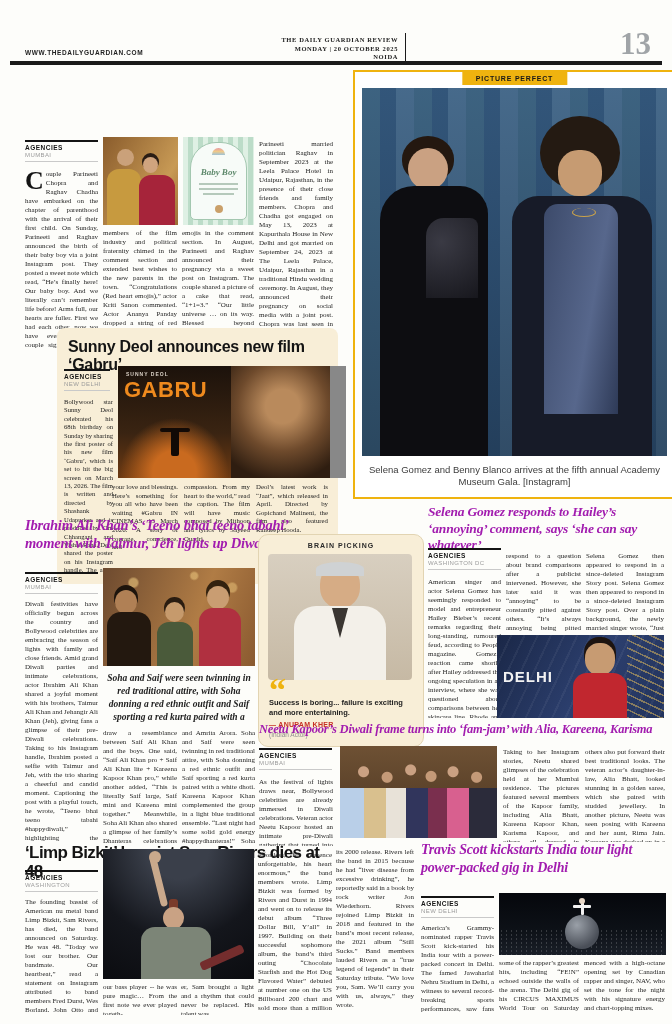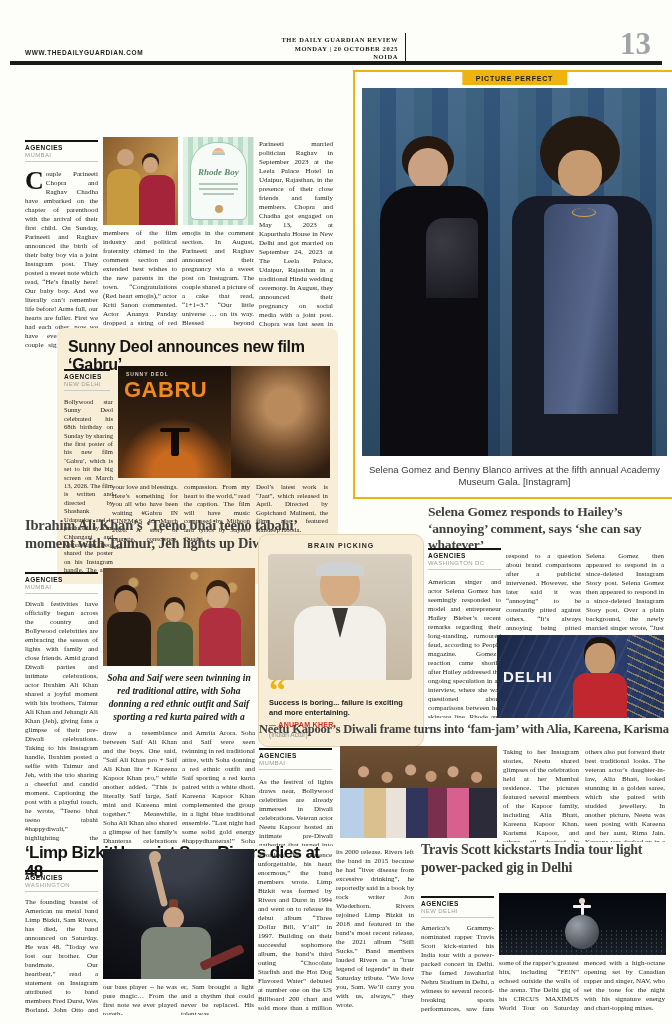--- a/index.html
+++ b/index.html
@@ -2,21 +2,21 @@
 <html lang="en"><head>
 <meta charset="utf-8">
 <style>
   html,body{margin:0;padding:0;background:#e8e8e8;}
   #page{position:relative;width:672px;height:1024px;background:#fdfdfa;margin:0 auto;overflow:hidden;
         font-family:"Liberation Serif",serif;}
   .abs{position:absolute;}
   .body-text{font:7px/9px "Liberation Serif",serif;text-align:justify;color:#1d1d1d;
              hyphens:auto;overflow:hidden;word-spacing:-0.2px;}
   .hl-sans{font-family:"Liberation Sans",sans-serif;font-weight:800;color:#141414;letter-spacing:-0.6px;}
-  .hl-serif{font-family:"Liberation Serif",serif;font-weight:700;color:#404040;letter-spacing:-0.2px;}
+  .hl-serif{font-family:"Liberation Serif",serif;font-weight:700;color:#a21caf;letter-spacing:-0.2px;font-style:italic;}
   .byline{border-top:2.5px solid #141414;padding-top:2px;border-bottom:1px solid #c9c9c9;padding-bottom:2px;}
   .agency{font:bold 6.5px/8px "Liberation Sans",sans-serif;letter-spacing:.5px;color:#161616;}
   .city{font:6px/7px "Liberation Sans",sans-serif;letter-spacing:.4px;color:#9b9b9b;}
   .dropcap{float:left;font:bold 26px/21px "Liberation Serif",serif;color:#141414;margin:0 2px 0 0;}
   .photo{overflow:hidden;background:#888;}
   .mast-small{font:bold 6.5px/8.5px "Liberation Serif",serif;letter-spacing:.6px;color:#222;text-align:right;}
   .cream{background:#f8eed7;margin-top:26px;}
   .yellow-border{border:2.5px solid #efb30f;}
   .tab-label{background:#efb30f;color:#181818;font:bold 7px/9px "Liberation Sans",sans-serif;
              letter-spacing:.8px;padding:2px 14px;}
@@ -56,21 +56,21 @@
   <div class="abs photo" style="left:103px;top:137px;width:75px;height:88px;background:linear-gradient(120deg,#8a5c2c,#c89a55 70%,#9a6c34);">
     <div class="decor" style="left:14px;top:12px;width:17px;height:17px;border-radius:50%;background:#caa17a;"></div>
     <div class="decor" style="left:40px;top:20px;width:15px;height:16px;border-radius:50%;background:#d0a47e;box-shadow:0 -3px 0 1px #2a1d14;"></div>
     <div class="decor" style="left:4px;top:32px;width:34px;height:56px;border-radius:12px 12px 0 0;background:#c79a3f;"></div>
     <div class="decor" style="left:36px;top:38px;width:36px;height:50px;border-radius:12px 12px 0 0;background:#a6243a;"></div>
   </div>
 
   <div class="abs photo" style="left:183px;top:137px;width:71px;height:88px;background:repeating-linear-gradient(90deg,#dff0e4 0 5px,#bcdcc8 5px 10px);">
     <div class="decor" style="left:7px;top:5px;right:7px;bottom:5px;background:#f7fbf8;border:1px solid #a3c7b0;border-radius:26px 26px 5px 5px;"></div>
     <div class="decor" style="left:29px;top:11px;width:13px;height:7px;border-radius:13px 13px 0 0;background:linear-gradient(#e89aa0,#eec98a,#9ec3d8);"></div>
-    <div class="decor" style="left:14px;top:30px;right:14px;text-align:center;font:italic bold 9px/10px 'Liberation Serif',serif;color:#5f8a6d;">Rhode Boy</div>
+    <div class="decor" style="left:14px;top:30px;right:14px;text-align:center;font:italic bold 9px/10px 'Liberation Serif',serif;color:#5f8a6d;">Baby Boy</div>
     <div class="decor" style="left:16px;top:46px;width:39px;height:1.5px;background:#b5c9bb;"></div>
     <div class="decor" style="left:16px;top:51px;width:39px;height:1.5px;background:#b5c9bb;"></div>
     <div class="decor" style="left:20px;top:56px;width:31px;height:1.5px;background:#b5c9bb;"></div>
     <div class="decor" style="left:32px;top:68px;width:8px;height:8px;border-radius:50%;background:#caa06a;"></div>
   </div>
 
   <div class="abs body-text" style="left:103px;top:229px;width:74px;height:121px;">members of the film industry and political fraternity chimed in the comment section and extended best wishes to the new parents in the town. “Congratulations (Red heart emojis),” actor Kriti Sanon commented. Actor Ananya Panday dropped a string of red heart</div>
   <div class="abs body-text" style="left:182px;top:229px;width:72px;height:121px;">emojis in the comment section. In August, Parineeti and Raghav announced their pregnancy via a sweet post on Instagram. The couple shared a picture of a cake that read, “1+1=3.” “Our little universe … on its way. Blessed beyond measure,” they wrote in the caption.</div>
   <div class="abs body-text" style="left:259px;top:140px;width:74px;height:210px;">Parineeti married politician Raghav in September 2023 at the Leela Palace Hotel in Udaipur, Rajasthan, in the presence of their close friends and family members. Chopra and Chadha got engaged on May 13, 2023 at Kapurthala House in New Delhi and got married on September 24, 2023 at The Leela Palace, Udaipur, Rajasthan in a traditional Hindu wedding ceremony. In August, they announced their pregnancy on social media with a joint post. Chopra was last seen in Imtiaz Ali’s Emmy-nominated biopic “Amar Singh Chamkila” and is set to appear alongside Tahir Raj Bhasin in an upcoming Netflix series directed by Rensil D’Silva.</div>
 
@@ -93,21 +93,21 @@
   </div>
 
   <div class="abs cream" style="left:57px;top:302px;width:281px;height:256px;border-radius:8px;">
     <div class="abs hl-sans" style="left:11px;top:10px;width:262px;font-size:16px;line-height:18px;letter-spacing:-0.3px;">Sunny Deol announces new film ‘Gabru’</div>
     <div class="abs byline" style="left:7px;top:41px;width:46px;">
       <div class="agency">AGENCIES</div>
       <div class="city">NEW DELHI</div>
     </div>
     <div class="abs body-text" style="left:7px;top:70px;width:49px;height:176px;font-size:6.6px;line-height:8.4px;">Bollywood star Sunny Deol celebrated his 68th birthday on Sunday by sharing the first poster of his new film ‘Gabru’, which is set to hit the big screen on March 13, 2026. The film is written and directed by Shashank Udapurkar and is produced by Om Chhangani and Vishal Rana. Deol shared the poster on his Instagram handle. The actor called ‘Gabru’ a story of courage, conscience and compassion. “Power isn’t what you show, it’s what you do! Thank you everyone, for</div>
 
-    <div class="abs photo" style="left:61px;top:38px;width:212px;height:112px;">
+    <div class="abs photo" style="left:61px;top:38px;width:228px;height:112px;">
       <div class="decor" style="left:0;top:0;width:113px;height:112px;background:radial-gradient(circle at 50% 95%,#c96a1f 0 18%,transparent 45%),linear-gradient(#1c120b,#3a2412 60%,#6e3a12);">
         <div class="decor" style="left:8px;top:5px;font:bold 5px/6px 'Liberation Sans',sans-serif;letter-spacing:1px;color:#d8cfc4;">SUNNY DEOL</div>
         <div class="decor" style="left:6px;top:12px;font:800 22px/24px 'Liberation Sans',sans-serif;letter-spacing:.5px;color:#ef8a1e;">GABRU</div>
         <div class="decor" style="left:42px;top:62px;width:30px;height:4px;background:#120a06;border-radius:2px;"></div>
         <div class="decor" style="left:53px;top:64px;width:8px;height:26px;background:#120a06;border-radius:2px;"></div>
       </div>
       <div class="decor" style="left:113px;top:0;width:99px;height:112px;background:radial-gradient(circle at 52% 36%,#b98a5c 0 17px,#6e4a2c 45px,#2e1d10 75px);"></div>
     </div>
 
     <div class="abs body-text" style="left:55px;top:155px;width:66px;height:91px;font-size:6.8px;line-height:8.6px;">your love and blessings. Here’s something for you all who have been waiting #Gabru IN CINEMAS 13 March 2026. A story of courage, conscience, and</div>

